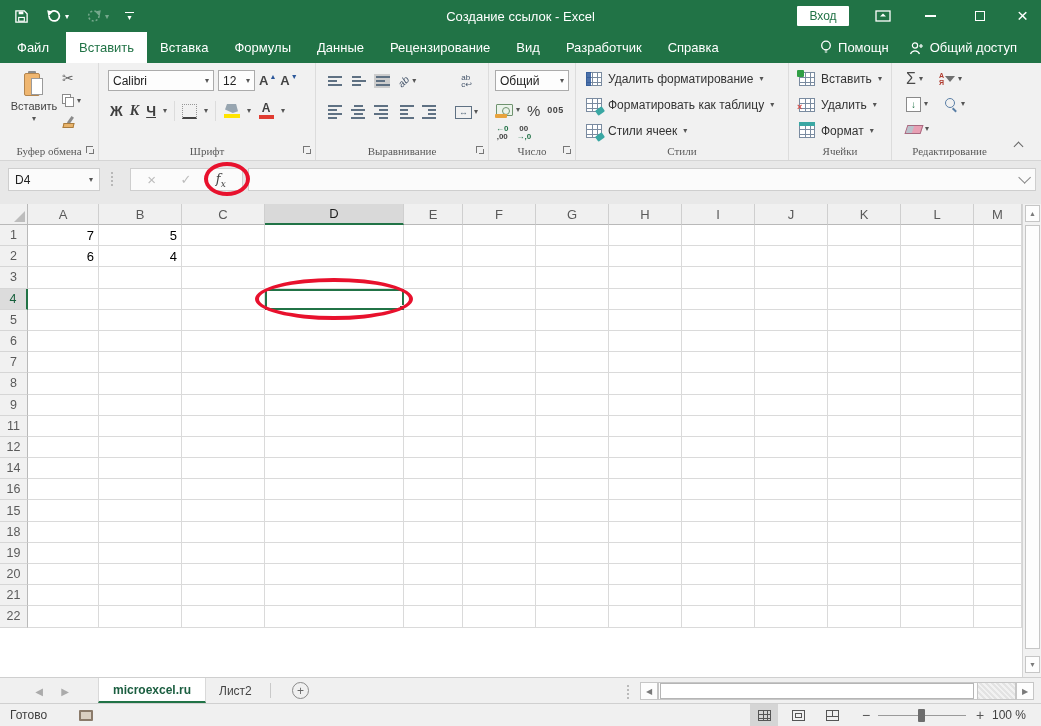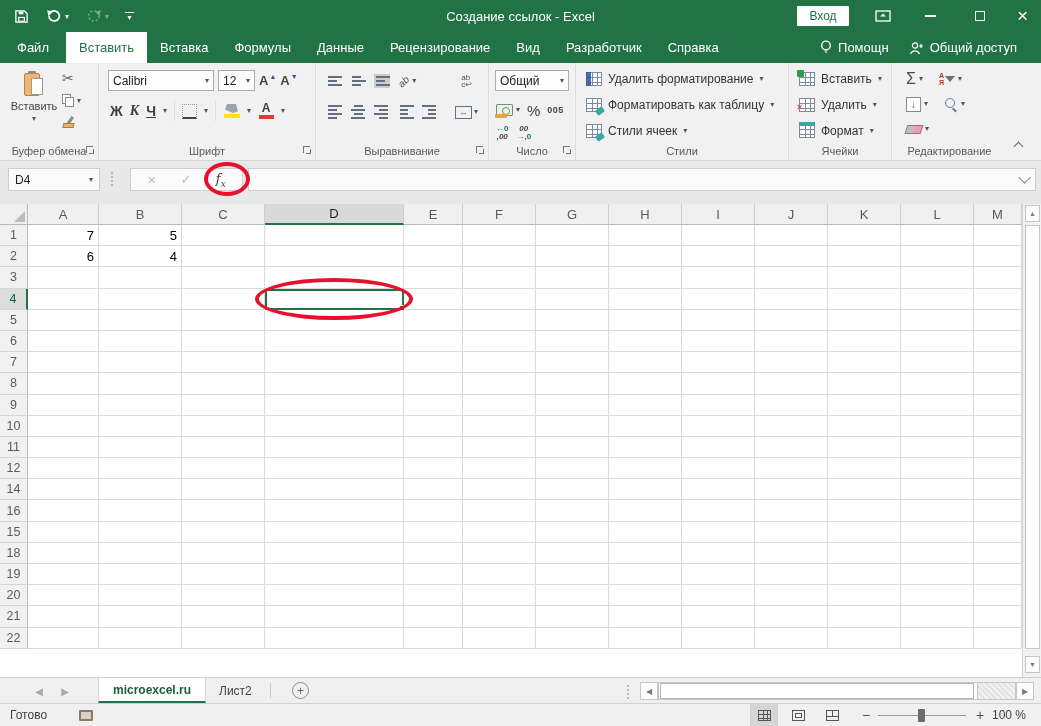--- a/index.html
+++ b/index.html
@@ -33,21 +33,21 @@
   .rtab{display:flex;align-items:center;padding:0 13px;cursor:default;white-space:nowrap;}
   .rtab.file{padding:0 17px;}
   .rtab.active{background:#fff;color:#217346;}
   .tab-right{margin-left:auto;display:flex;align-items:center;padding-right:14px;}
   .tab-right .rtab{padding:0 10px;display:flex;gap:6px;align-items:center;}
 
   
   .ribbon{position:absolute;left:0;top:63px;width:1041px;height:98px;background:#f1f1f1;
           border-bottom:1px solid #d5d5d5;}
   .rgroup{position:absolute;top:0;height:97px;border-right:1px solid #dcdcdc;}
-  .glabel{position:absolute;bottom:3px;left:0;right:0;text-align:center;font-size:11px;color:#595959;}
+  .glabel{position:absolute;bottom:3px;left:0;right:0;text-align:center;font-size:11px;color:#595959;font-family:Liberation Serif, serif;}
   .dlg{position:absolute;right:3px;bottom:5px;width:9px;height:9px;cursor:default;}
   .dlg::before{content:"";position:absolute;left:0;top:0;width:6px;height:6px;
                border-left:1px solid #777;border-top:1px solid #777;}
   .dlg::after{content:"";position:absolute;right:1px;bottom:1px;width:4px;height:4px;
               border-right:1.4px solid #777;border-bottom:1.4px solid #777;}
   .dd8{font-size:8px;color:#555;line-height:8px;}
   .rbtn{display:flex;align-items:center;gap:3px;cursor:default;}
 
   
   .g-clip{left:0;width:99px;}
@@ -107,21 +107,21 @@
   .g-num{left:489px;width:87px;}
   .num-combo{position:absolute;left:6px;top:7px;width:74px;}
   .num-row2{position:absolute;left:7px;top:37px;display:flex;gap:7px;align-items:center;height:20px;}
   .money-ic{width:17px;height:12px;background:#eaf3ea;border:1px solid #6f936f;border-radius:1px;position:relative;}
   .money-ic::before{content:"";position:absolute;left:5px;top:2px;width:6px;height:6px;border:1px solid #6f936f;border-radius:50%;}
   .money-ic::after{content:"";position:absolute;left:-2px;bottom:-3px;width:12px;height:4px;background:#e8a33d;border-radius:1px;}
   .pct{font-size:15px;color:#444;}
   .thou{font-size:9px;font-weight:bold;color:#444;letter-spacing:.5px;}
   .num-row3{position:absolute;left:7px;top:62px;display:flex;gap:8px;align-items:center;}
   .decbtn{font-size:8px;color:#1f7145;line-height:8px;text-align:center;font-weight:bold;}
-  .decbtn .g{color:#444;font-style:italic;}
+  .decbtn .g{color:#444;}
 
   
   .g-styles{left:576px;width:213px;}
   .stline{position:absolute;left:10px;display:flex;align-items:center;gap:6px;height:22px;cursor:default;}
   .st1{top:5px;}.st2{top:31px;}.st3{top:57px;}
   .tbl-ic{width:16px;height:14px;border:1px solid #7a8ba0;position:relative;background:
      linear-gradient(#7a8ba0 0 0) 0 4px/100% 1px no-repeat,
      linear-gradient(#7a8ba0 0 0) 0 9px/100% 1px no-repeat,
      linear-gradient(#7a8ba0 0 0) 5px 0/1px 100% no-repeat,
      linear-gradient(#7a8ba0 0 0) 10px 0/1px 100% no-repeat,#fff;}
@@ -755,36 +755,20 @@
         <div class="gcell" style="width: 73px;"></div>
         <div class="gcell" style="width: 73px;"></div>
         <div class="gcell" style="width: 73px;"></div>
         <div class="gcell" style="width: 73px;"></div>
         <div class="gcell" style="width: 73px;"></div>
         <div class="gcell" style="width: 73px;"></div>
         <div class="gcell" style="width: 73px;"></div>
         <div class="gcell" style="width: 48px;"></div>
       </div>
       <div class="grow">
-        <div class="rhd">10</div>
-        <div class="gcell" style="width: 71px;"></div>
-        <div class="gcell" style="width: 83px;"></div>
-        <div class="gcell" style="width: 83px;"></div>
-        <div class="gcell" style="width: 139px;"></div>
-        <div class="gcell" style="width: 59px;"></div>
-        <div class="gcell" style="width: 73px;"></div>
-        <div class="gcell" style="width: 73px;"></div>
-        <div class="gcell" style="width: 73px;"></div>
-        <div class="gcell" style="width: 73px;"></div>
-        <div class="gcell" style="width: 73px;"></div>
-        <div class="gcell" style="width: 73px;"></div>
-        <div class="gcell" style="width: 73px;"></div>
-        <div class="gcell" style="width: 48px;"></div>
-      </div>
-      <div class="grow">
         <div class="rhd">11</div>
         <div class="gcell" style="width: 71px;"></div>
         <div class="gcell" style="width: 83px;"></div>
         <div class="gcell" style="width: 83px;"></div>
         <div class="gcell" style="width: 139px;"></div>
         <div class="gcell" style="width: 59px;"></div>
         <div class="gcell" style="width: 73px;"></div>
         <div class="gcell" style="width: 73px;"></div>
         <div class="gcell" style="width: 73px;"></div>
         <div class="gcell" style="width: 73px;"></div>

